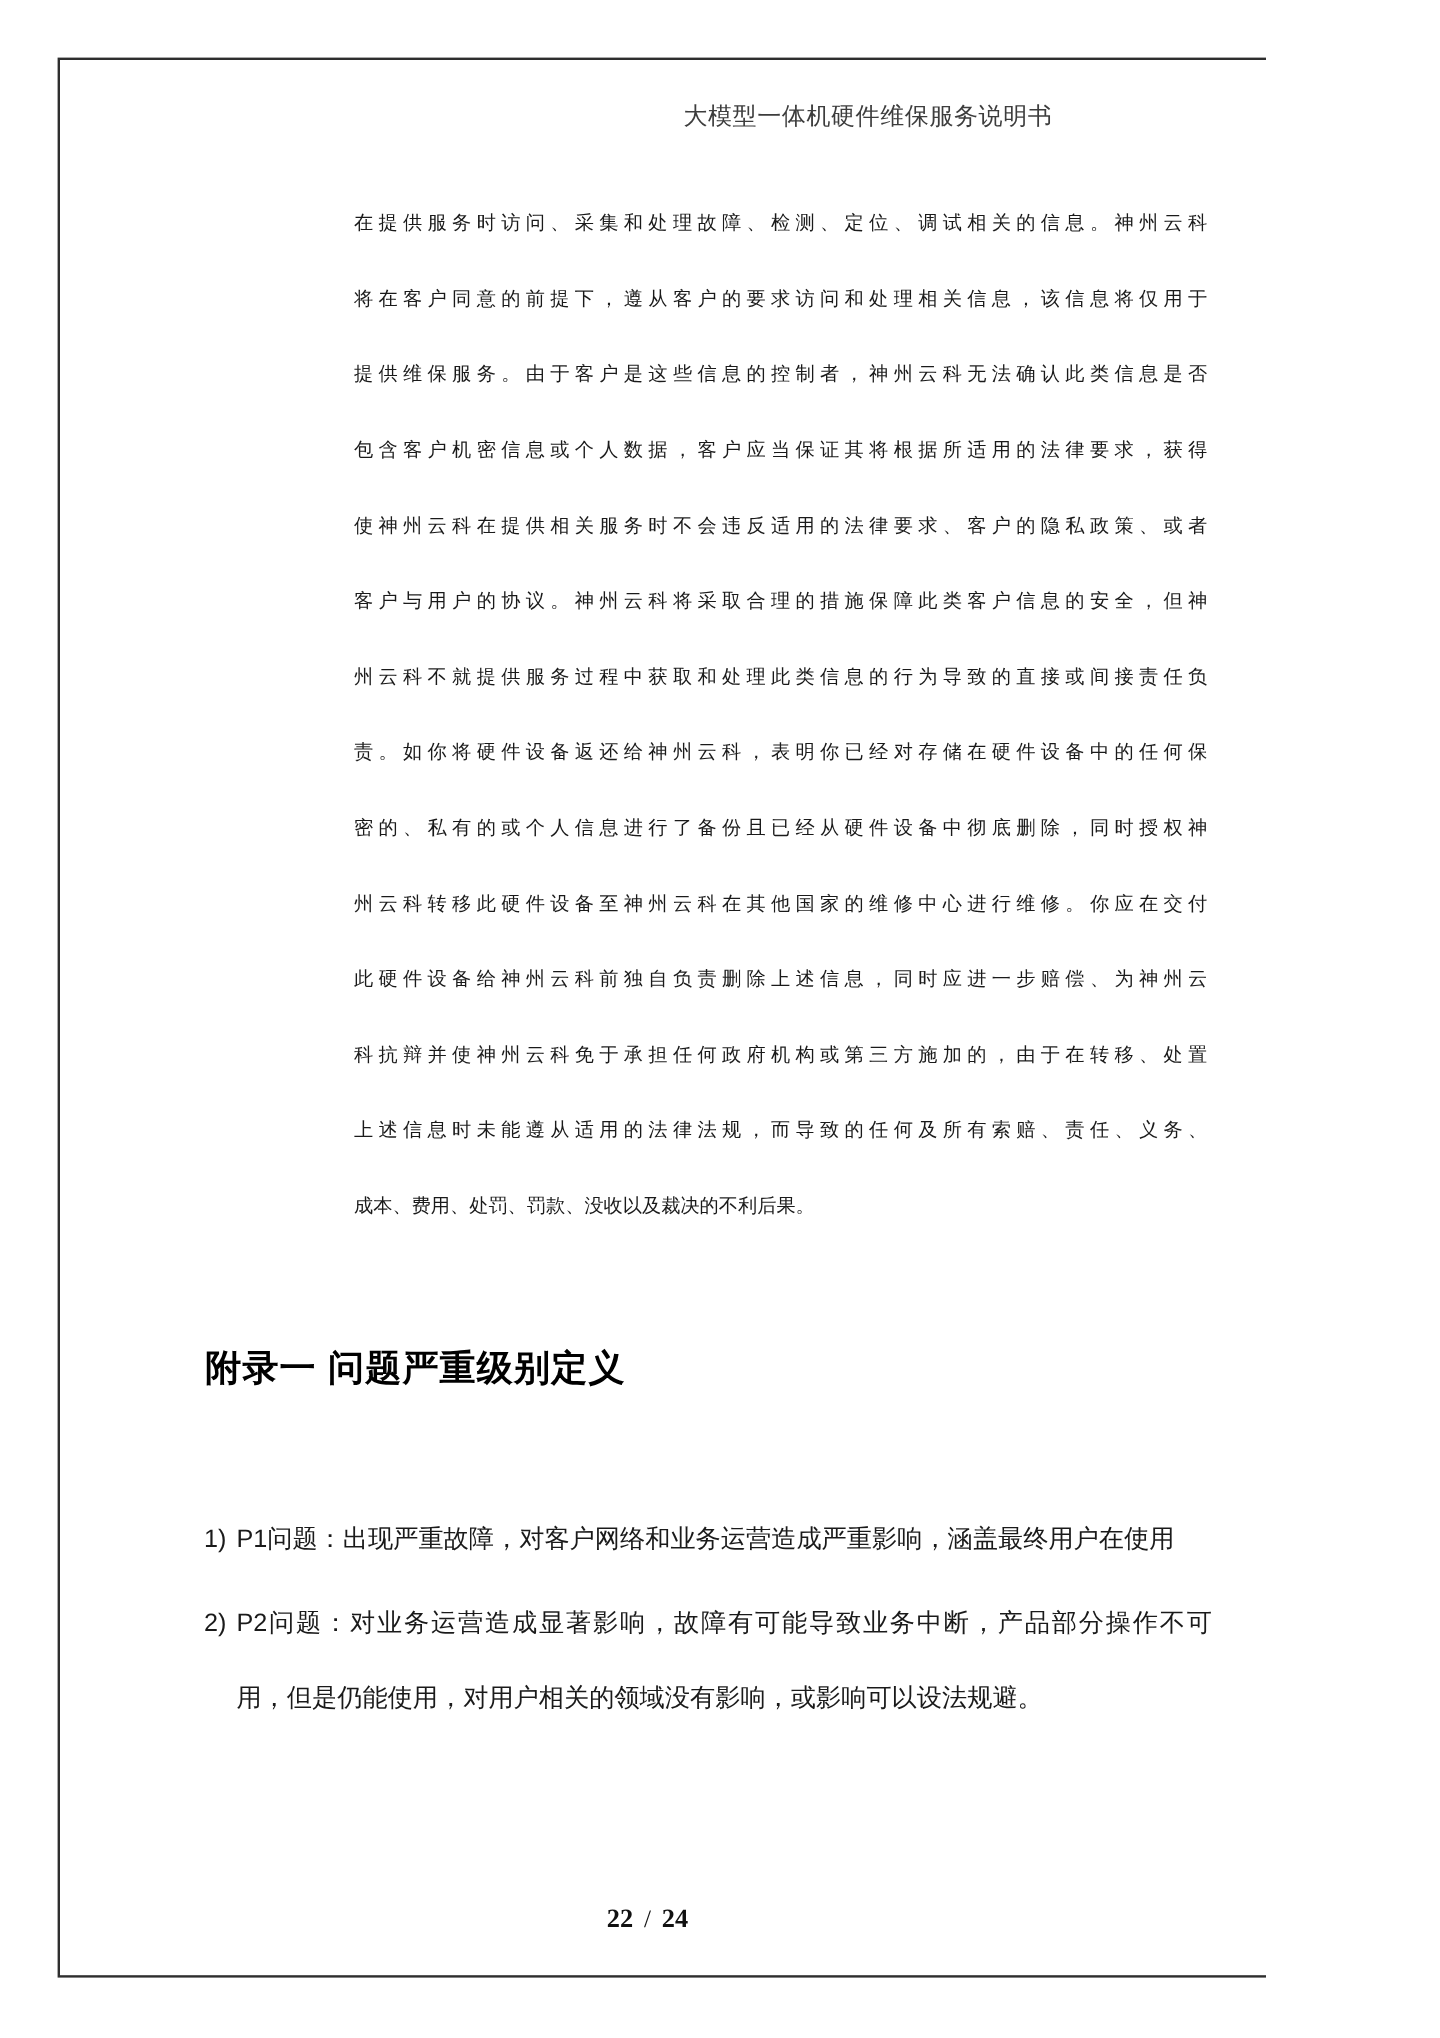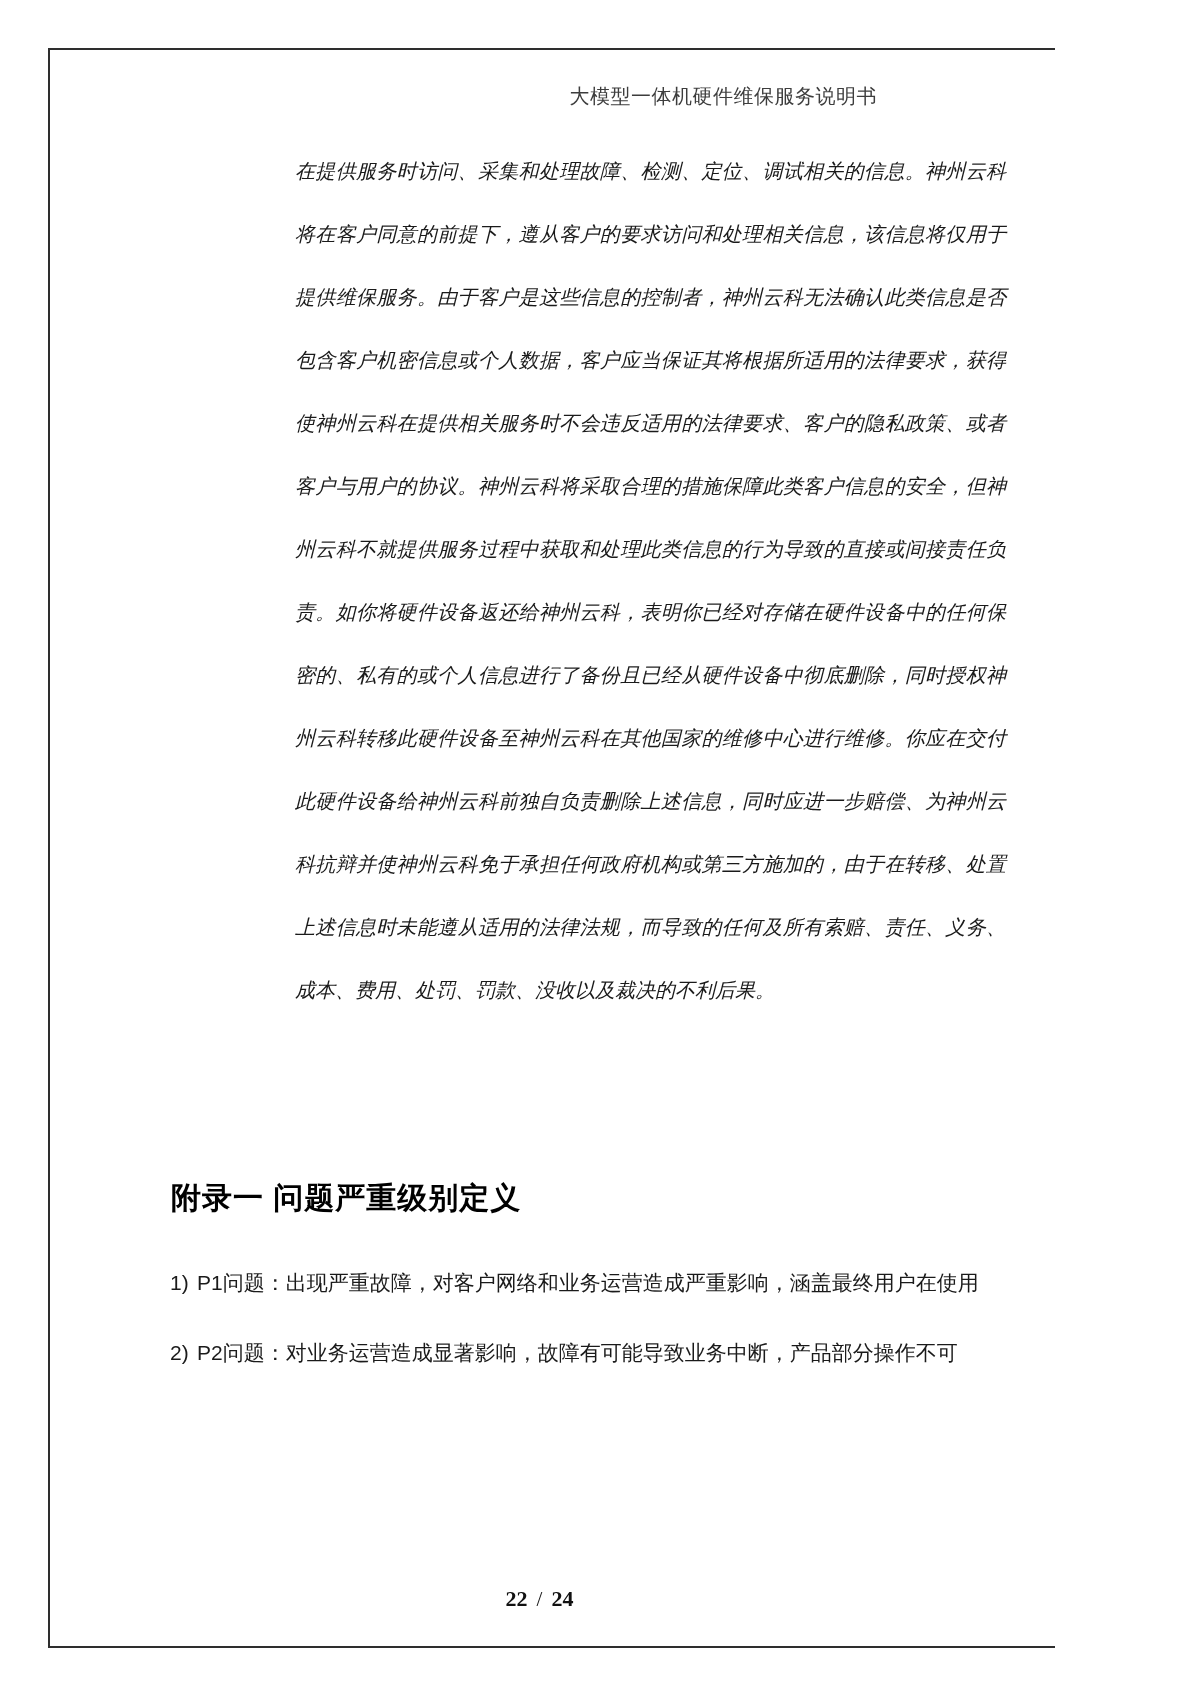--- a/index.html
+++ b/index.html
@@ -21,31 +21,30 @@
   .doc-header {
     position: absolute;
     top: 83px; right: 178px;
     font-family: "Liberation Serif", "DejaVu Serif", serif;
     font-size: 20px;
     color: #3d3d3d;
     letter-spacing: 0.5px;
   }
   .para {
     position: absolute;
-    left: 295px; top: 140px;
+    left: 295px; top: 155px;
     width: 711px;
-    font-size: 20px;
+    font-size: 16px;
     line-height: 63px;
-    font-style: italic;
   }
   .jline { text-align: justify; text-align-last: justify; }
   .jlines .jline:last-child { text-align-last: left; }
   .appendix-heading {
     position: absolute;
-    left: 171px; top: 1178px;
+    left: 171px; top: 1120px;
     font-size: 30px;
     font-weight: 700;
     color: #000000;
     letter-spacing: 1px;
   }
   .list {
     position: absolute;
     left: 170px; top: 1251px;
     width: 840px;
   }
@@ -105,20 +104,21 @@
     <div class="list-item">
       <span class="list-num">1)</span>
       <div class="list-content jlines">
           <div class="jline">P1问题：出现严重故障，对客户网络和业务运营造成严重影响，涵盖最终用户在使用</div>
         </div>
     </div>
     <div class="list-item">
       <span class="list-num">2)</span>
       <div class="list-content jlines">
           <div class="jline">P2问题：对业务运营造成显著影响，故障有可能导致业务中断，产品部分操作不可</div>
+          <div class="jline">用，但是仍能使用，对用户相关的领域没有影响，或影响可以设法规避。</div>
         </div>
     </div>
   </div>
 
   <div class="doc-footer">
     <span class="page-num">22</span><span class="page-sep">/</span><span class="page-num">24</span>
   </div>
 
 </div>
 

